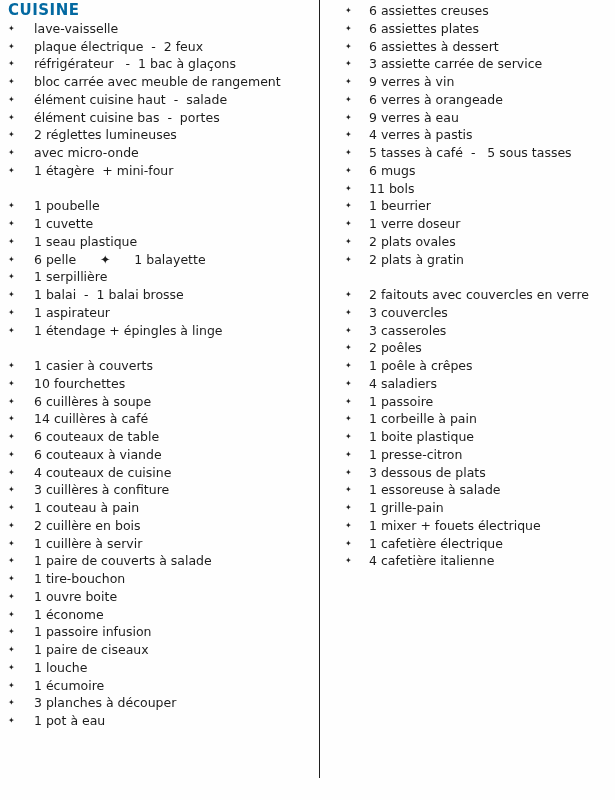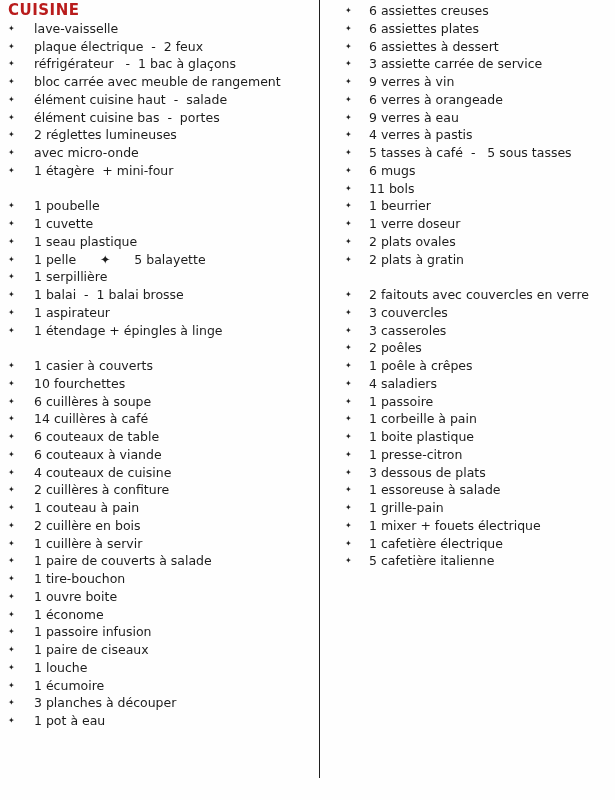--- a/index.html
+++ b/index.html
@@ -68,21 +68,21 @@
   }
 </style>
 </head>
 <body>
 
 <div class="page" style="color: rgb(28, 28, 28);">
 
   <div class="divider" style="background: rgb(31, 31, 31);"></div>
 
   <div class="col col-left">
-    <h1 class="doc-title" style="color: #b91c1c;">CUISINE</h1>
+    <h1 class="doc-title" style="color: #0369a1;">CUISINE</h1>
     <ul class="group">
         <li>
           <span class="bullet">✦</span>
           <span class="item-text">lave-vaisselle</span>
         </li>
         <li>
           <span class="bullet">✦</span>
           <span class="item-text">plaque électrique  -  2 feux</span>
         </li>
         <li>
@@ -122,21 +122,21 @@
         <li>
           <span class="bullet">✦</span>
           <span class="item-text">1 cuvette</span>
         </li>
         <li>
           <span class="bullet">✦</span>
           <span class="item-text">1 seau plastique</span>
         </li>
         <li>
           <span class="bullet">✦</span>
-          <span class="item-text">1 pelle      ✦      5 balayette</span>
+          <span class="item-text">6 pelle      ✦      1 balayette</span>
         </li>
         <li>
           <span class="bullet">✦</span>
           <span class="item-text">1 serpillière</span>
         </li>
         <li>
           <span class="bullet">✦</span>
           <span class="item-text">1 balai  -  1 balai brosse</span>
         </li>
         <li>
@@ -172,21 +172,21 @@
         <li>
           <span class="bullet">✦</span>
           <span class="item-text">6 couteaux à viande</span>
         </li>
         <li>
           <span class="bullet">✦</span>
           <span class="item-text">4 couteaux de cuisine</span>
         </li>
         <li>
           <span class="bullet">✦</span>
-          <span class="item-text">2 cuillères à confiture</span>
+          <span class="item-text">3 cuillères à confiture</span>
         </li>
         <li>
           <span class="bullet">✦</span>
           <span class="item-text">1 couteau à pain</span>
         </li>
         <li>
           <span class="bullet">✦</span>
           <span class="item-text">2 cuillère en bois</span>
         </li>
         <li>
@@ -355,18 +355,18 @@
         <li>
           <span class="bullet">✦</span>
           <span class="item-text">1 mixer + fouets électrique</span>
         </li>
         <li>
           <span class="bullet">✦</span>
           <span class="item-text">1 cafetière électrique</span>
         </li>
         <li>
           <span class="bullet">✦</span>
-          <span class="item-text">5 cafetière italienne</span>
+          <span class="item-text">4 cafetière italienne</span>
         </li>
       </ul>
   </div>
 
 </div>
 
 </body></html>

